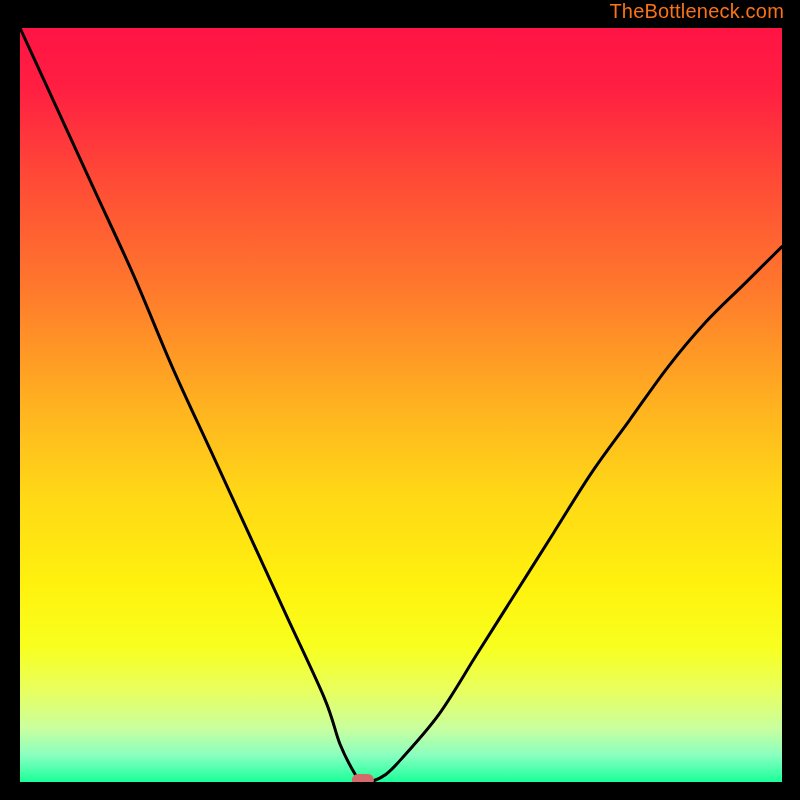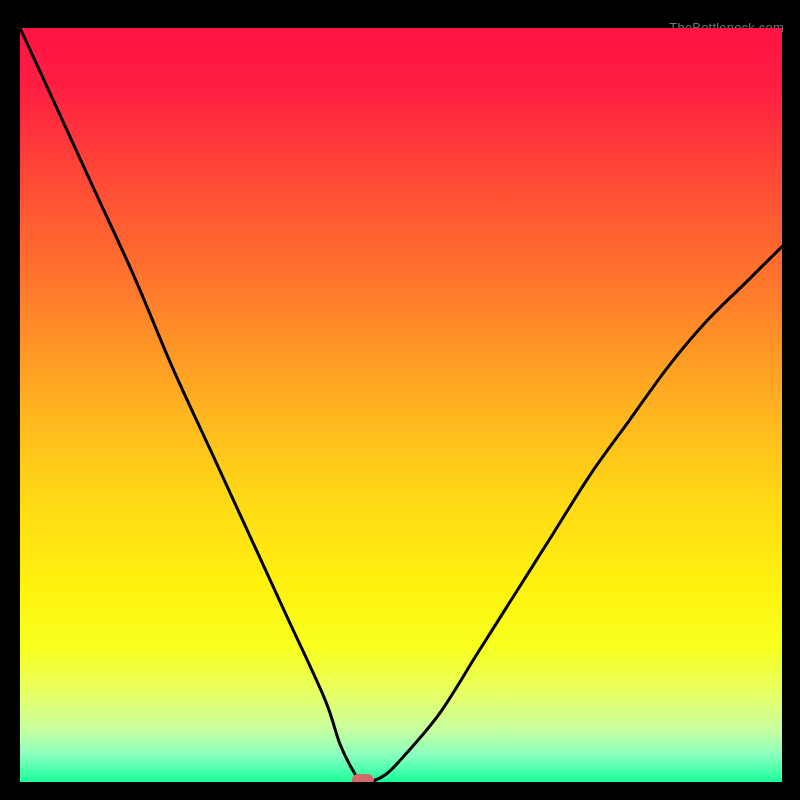--- a/index.html
+++ b/index.html
@@ -12,24 +12,24 @@
     overflow: hidden;
   }
   .frame {
     position: relative;
     width: 800px;
     height: 800px;
     background: #000;
   }
   .watermark {
     position: absolute;
-    top: 20px;
+    top: 0;
     right: 16px;
-    color: #737373;
-    font-size: 13px;
+    color: #f97316;
+    font-size: 20px;
     letter-spacing: 0.2px;
     font-weight: 500;
   }
   .plot {
     position: absolute;
     left: 20px;
     top: 28px;
     width: 762px;
     height: 754px;
   }

